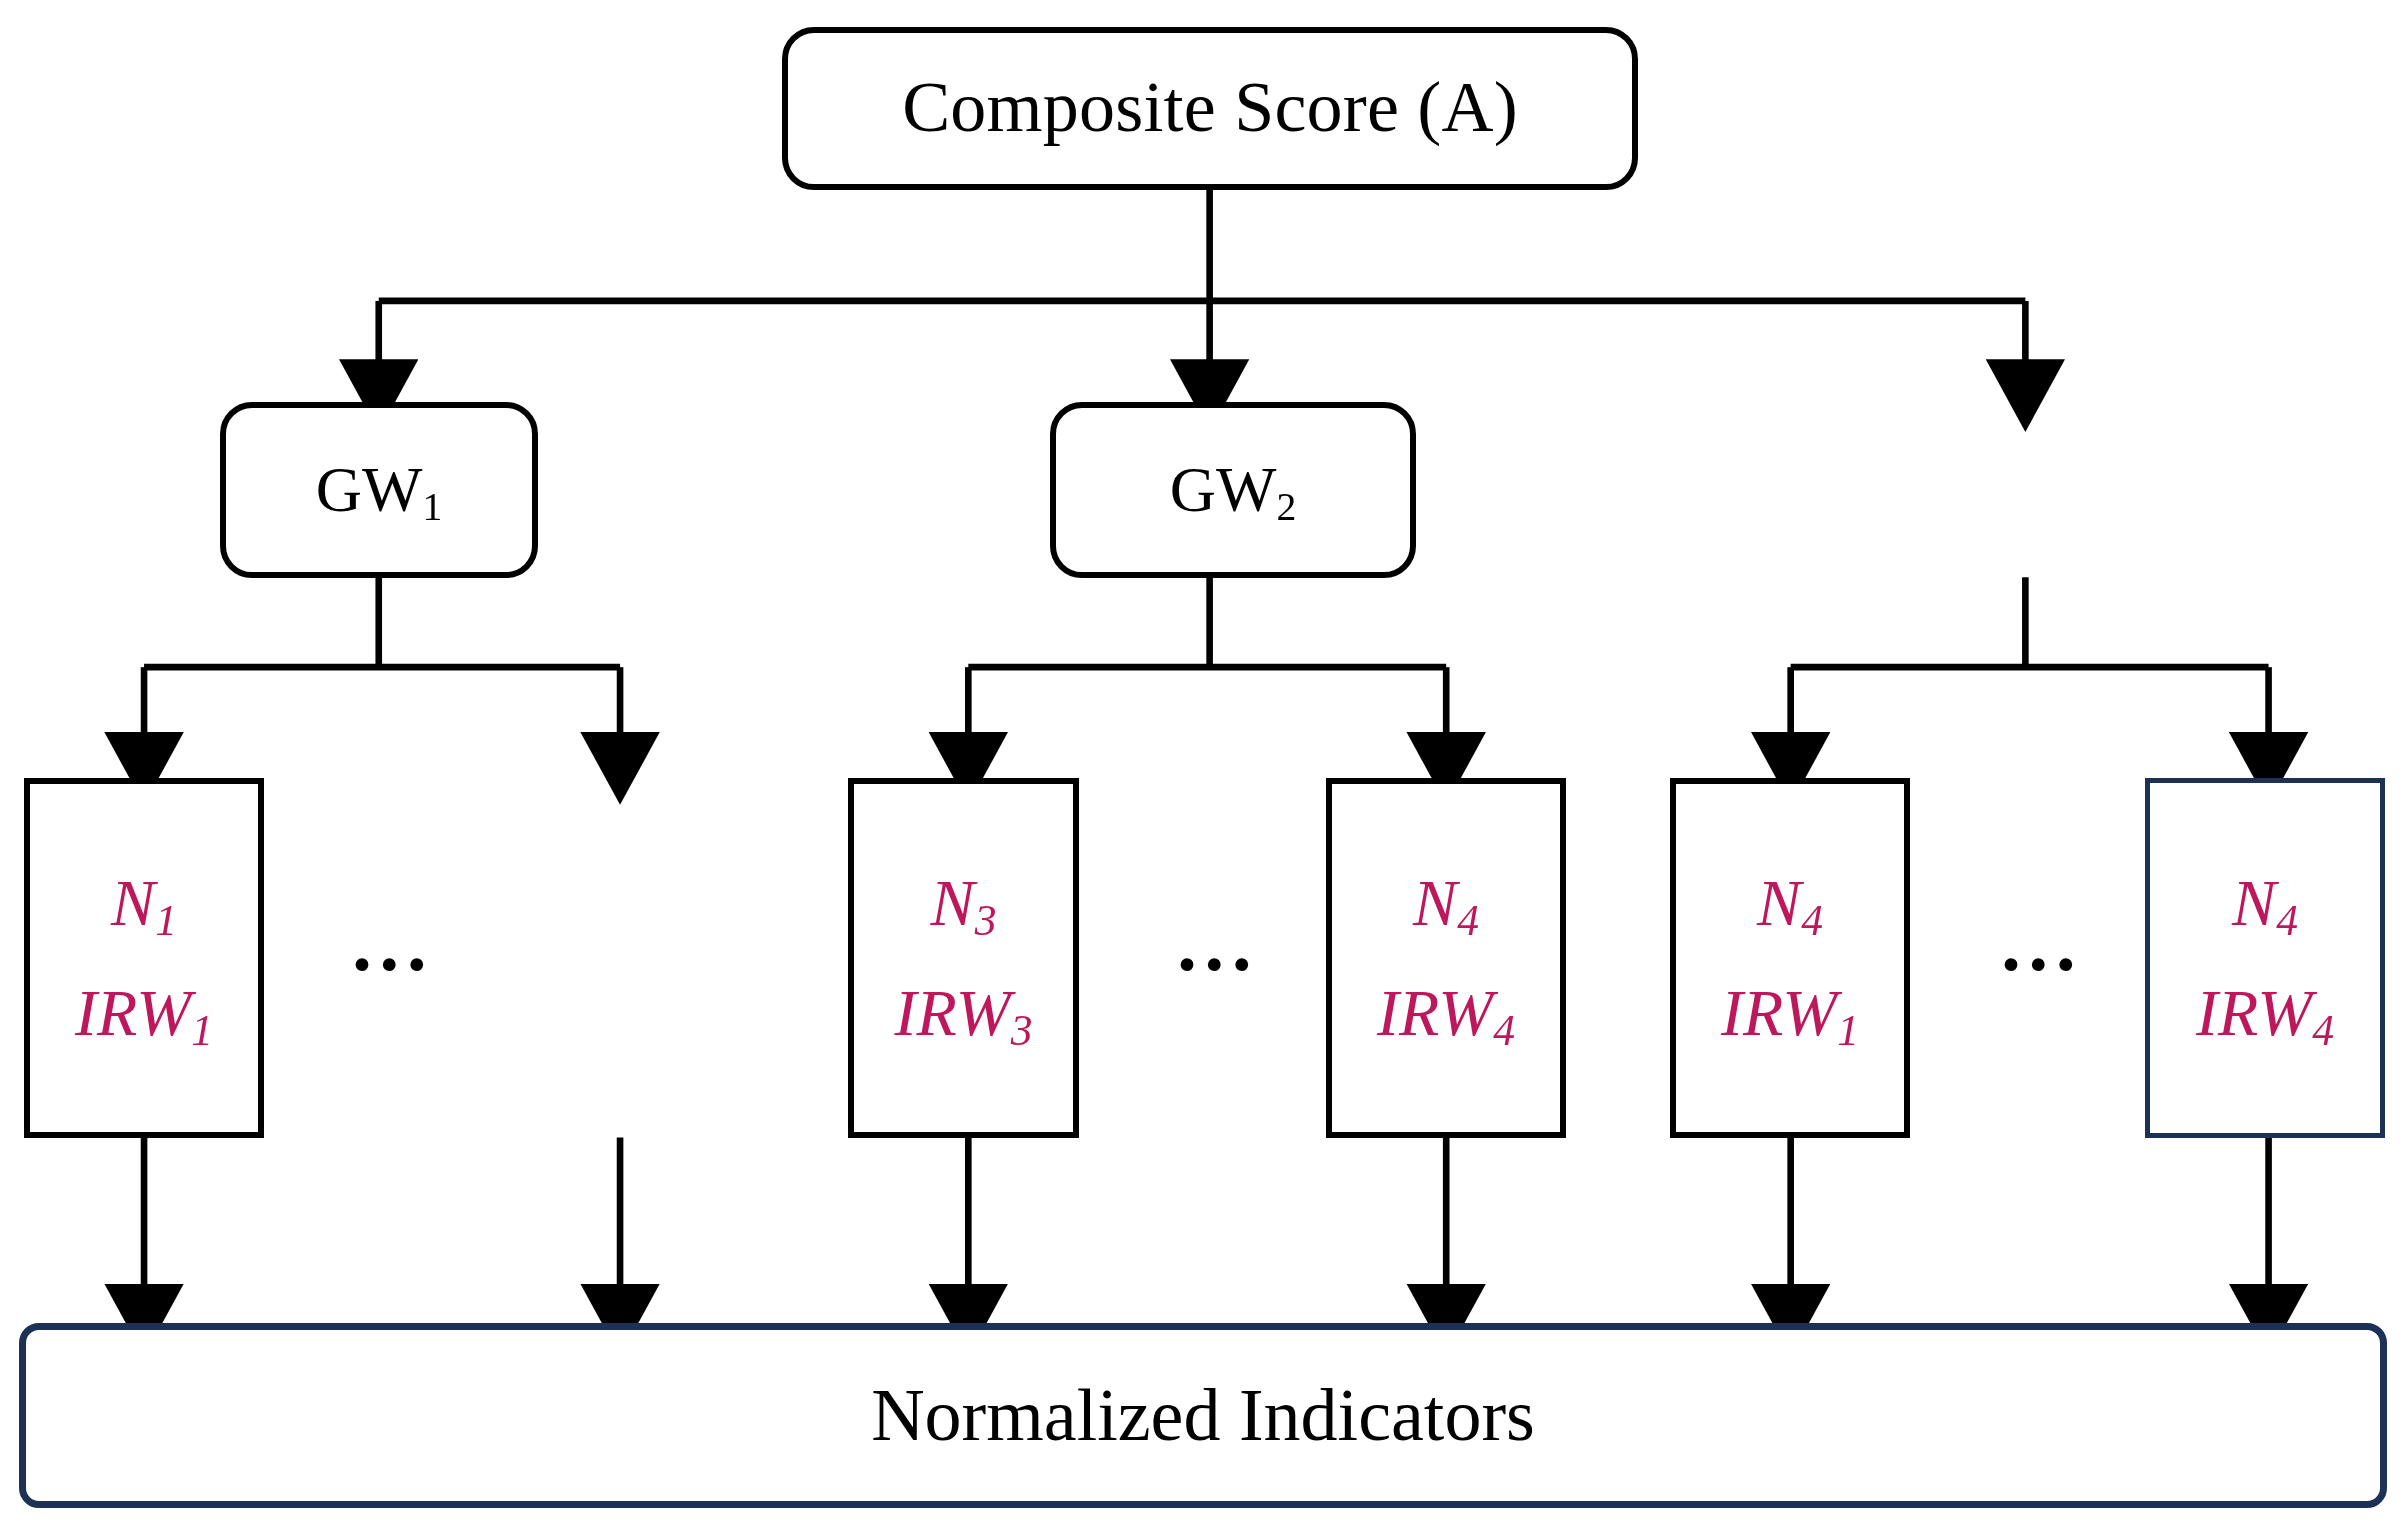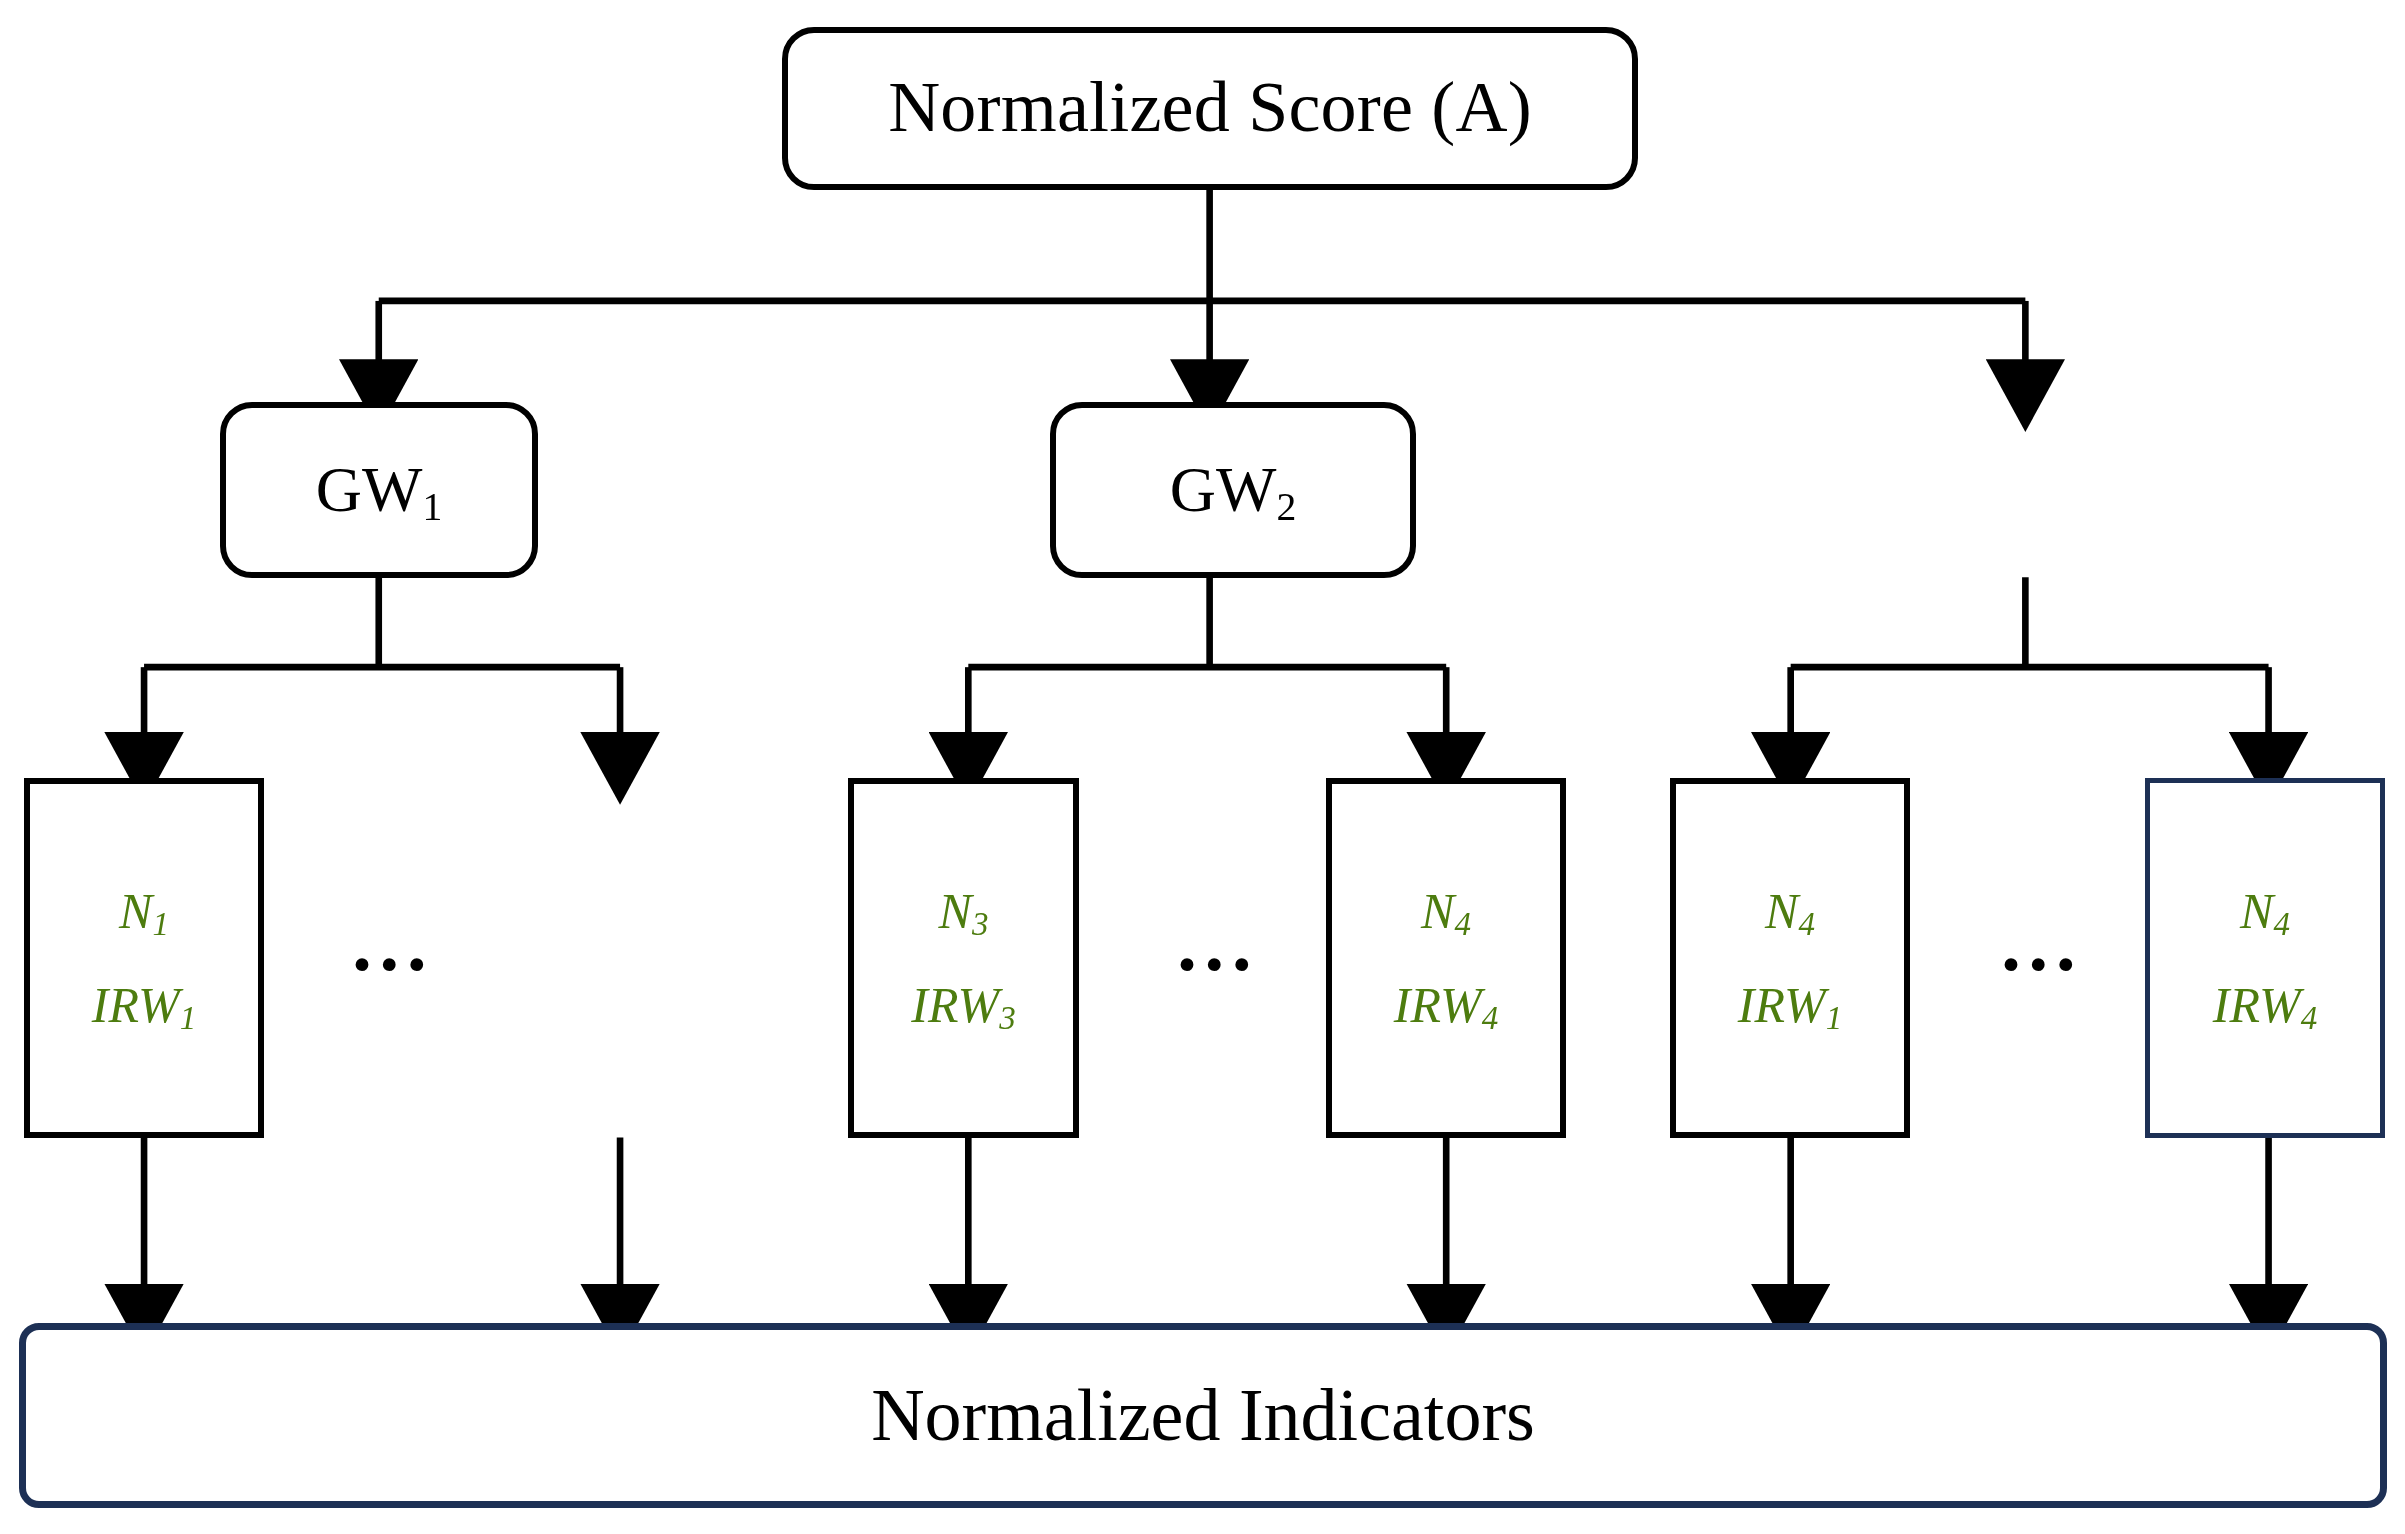--- a/index.html
+++ b/index.html
@@ -61,23 +61,23 @@
     color: #000000;
     white-space: nowrap;
   }
   .gw-text sub {
     font-size: 0.62em;
     vertical-align: baseline;
     position: relative;
     top: 0.22em;
   }
   .leaf-line {
-    font-size: 50px;
+    font-size: 66px;
     font-style: italic;
-    color: #4d7c0f;
+    color: #be185d;
     line-height: 1.0;
     white-space: nowrap;
   }
   .leaf-line.first {
     margin-bottom: 44px;
   }
   .leaf-line sub {
     font-size: 0.66em;
     font-style: italic;
     vertical-align: baseline;
@@ -141,21 +141,21 @@
       <line x1="152" y1="1202" x2="152" y2="1395" marker-end="url(#arrowblack)"></line>
       <line x1="655" y1="1202" x2="655" y2="1395" marker-end="url(#arrowblack)"></line>
       <line x1="1023" y1="1202" x2="1023" y2="1395" marker-end="url(#arrowblack)"></line>
       <line x1="1528" y1="1202" x2="1528" y2="1395" marker-end="url(#arrowblack)"></line>
       <line x1="1892" y1="1202" x2="1892" y2="1395" marker-end="url(#arrowblack)"></line>
       <line x1="2397" y1="1202" x2="2397" y2="1395" marker-end="url(#arrowblack)"></line>
     </g>
   </svg>
 
   <div class="node rounded-node" style="left:782px; top:26.5px; width:856px; height:163px;">
-    <span class="title-text">Normalized Score (A)</span>
+    <span class="title-text">Composite Score (A)</span>
   </div>
 
   <div class="node rounded-node" style="left:220px; top:402px; width:318px; height:176px;">
     <span class="gw-text"><span>GW</span><sub>1</sub></span>
   </div>
 
   <div class="node rounded-node" style="left:1050px; top:402px; width:366px; height:176px;">
     <span class="gw-text"><span>GW</span><sub>2</sub></span>
   </div>
 

